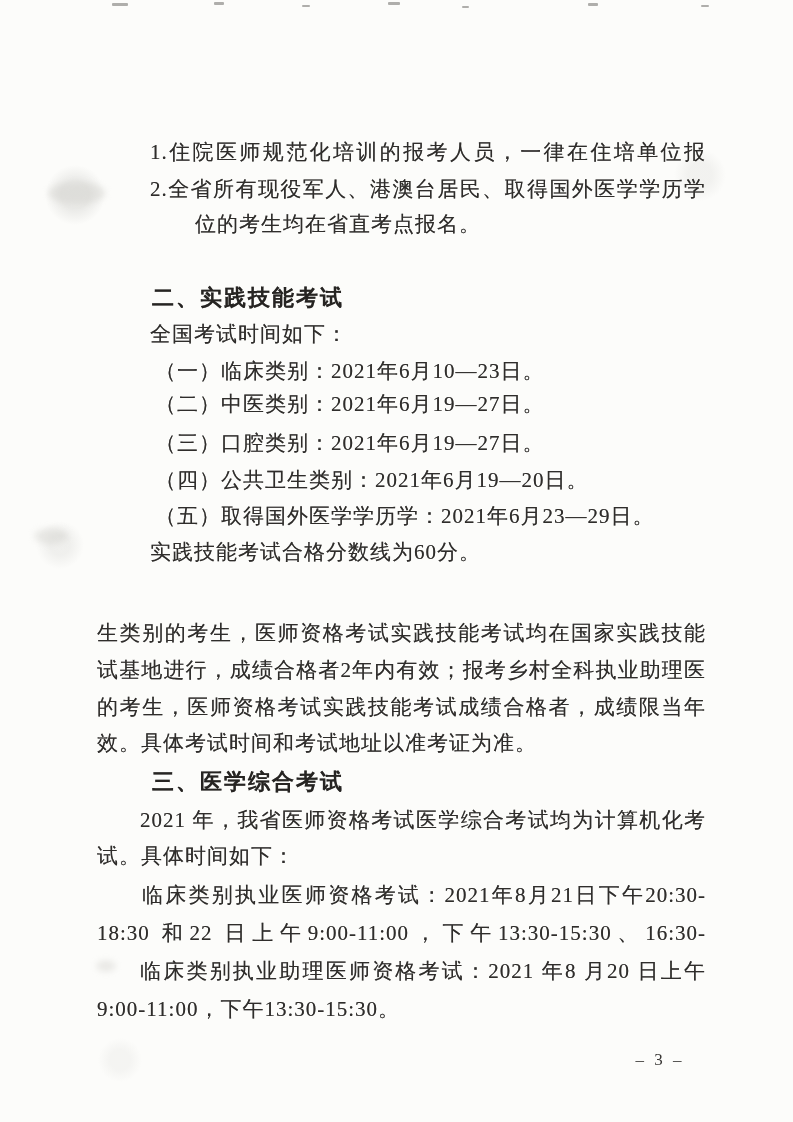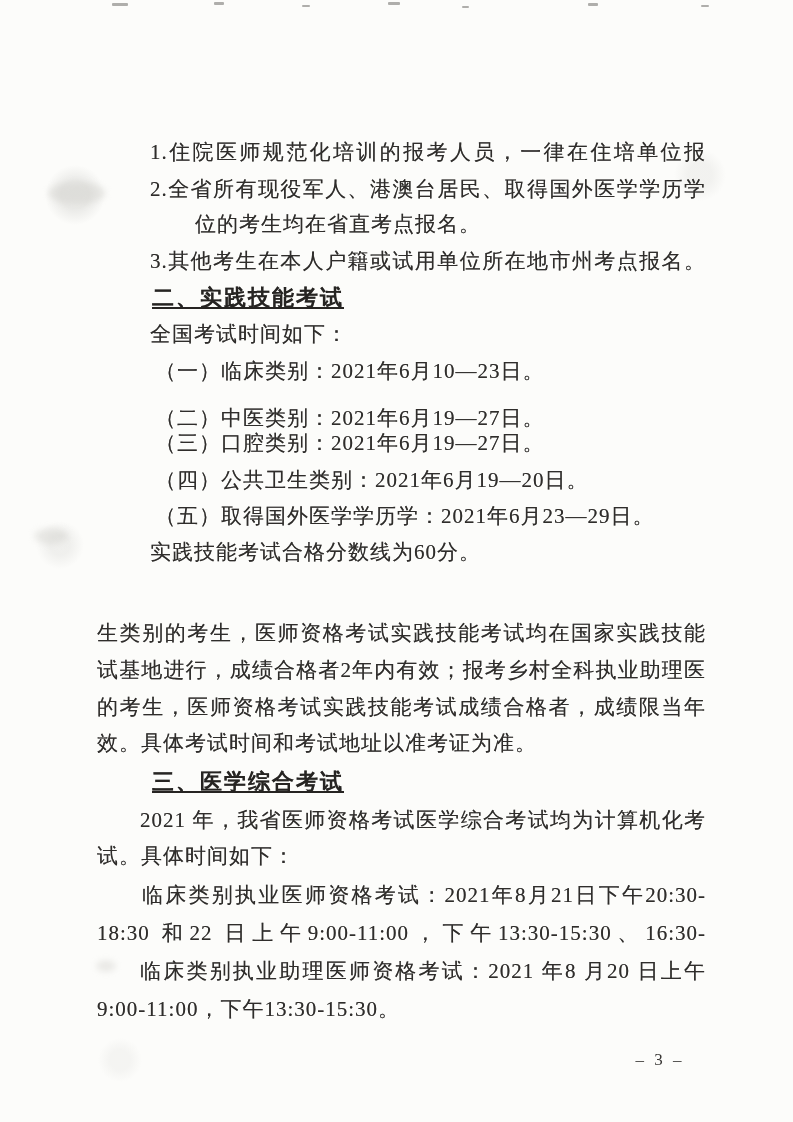--- a/index.html
+++ b/index.html
@@ -33,21 +33,20 @@
     text-align: justify;
     text-align-last: justify;
     overflow: hidden;
   }
   .head {
     font-family: "Liberation Sans", "DejaVu Sans", sans-serif;
     font-weight: 700;
     font-size: 22px;
     letter-spacing: 2px;
     color: #262422;
-    text-decoration: underline;
   }
   .pagenum {
     position: absolute;
     font-size: 17px;
     letter-spacing: 3px;
     color: #3a3836;
     text-align: center;
   }
   .speck {
     position: absolute;
@@ -75,27 +74,26 @@
   <div class="speck" style="top:6px;left:462px;width:7px;height:2px"></div>
   <div class="speck" style="top:3px;left:588px;width:10px;height:3px"></div>
   <div class="speck" style="top:5px;left:701px;width:8px;height:2px"></div>
   <div class="smudge" style="top:182px;left:48px;width:58px;height:22px"></div>
   <div class="smudge" style="top:528px;left:34px;width:34px;height:16px"></div>
   <div class="smudge" style="top:960px;left:96px;width:20px;height:12px"></div>
 
   <div class="line stretch" style="top:134px;left:150px;width:556px">1.住院医师规范化培训的报考人员，一律在住培单位报名。</div>
   <div class="line stretch" style="top:171px;left:150px;width:556px">2.全省所有现役军人、港澳台居民、取得国外医学学历学</div>
   <div class="line" style="top:206px;left:195px">位的考生均在省直考点报名。</div>
-  <div class="line stretch" style="top:243px;left:150px;width:556px">3.其他考生在本人户籍或试用单位所在地市州考点报名。</div>
 
   <div class="line head" style="top:279px;left:152px">二、实践技能考试</div>
   <div class="line" style="top:316px;left:150px">全国考试时间如下：</div>
 
   <div class="line" style="top:353px;left:155px">（一）临床类别：2021年6月10—23日。</div>
-  <div class="line" style="top:400px;left:155px">（二）中医类别：2021年6月19—27日。</div>
+  <div class="line" style="top:386px;left:155px">（二）中医类别：2021年6月19—27日。</div>
   <div class="line" style="top:425px;left:155px">（三）口腔类别：2021年6月19—27日。</div>
   <div class="line" style="top:462px;left:155px">（四）公共卫生类别：2021年6月19—20日。</div>
   <div class="line" style="top:498px;left:155px">（五）取得国外医学学历学：2021年6月23—29日。</div>
   <div class="line" style="top:534px;left:150px">实践技能考试合格分数线为60分。</div>
 
   <div class="line stretch" style="top:615px;left:97px;width:609px">生类别的考生，医师资格考试实践技能考试均在国家实践技能考</div>
   <div class="line stretch" style="top:652px;left:97px;width:609px">试基地进行，成绩合格者2年内有效；报考乡村全科执业助理医师</div>
   <div class="line stretch" style="top:689px;left:97px;width:609px">的考生，医师资格考试实践技能考试成绩合格者，成绩限当年有</div>
   <div class="line head" style="top:763px;left:152px">三、医学综合考试</div>
 

